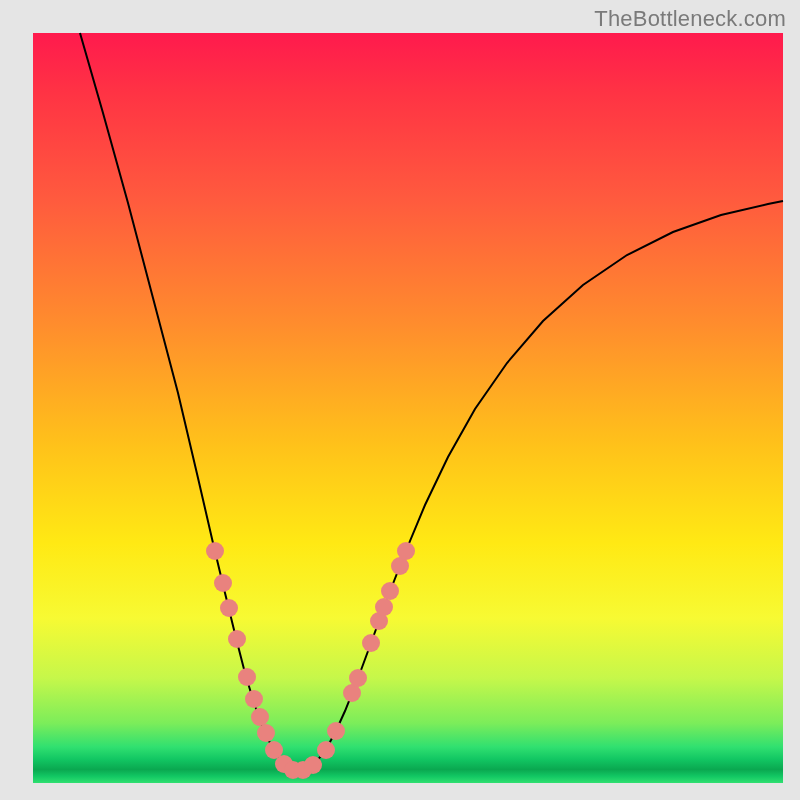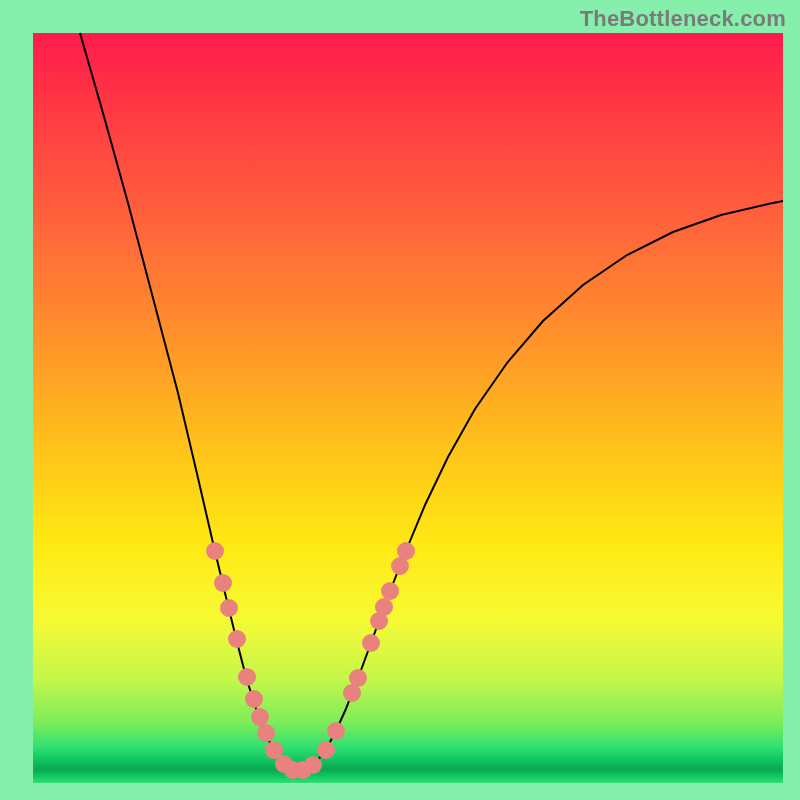--- a/index.html
+++ b/index.html
@@ -8,22 +8,21 @@
     width: 800px;
     height: 800px;
     background: #000;
     overflow: hidden;
     font-family: Arial, Helvetica, sans-serif;
   }
   .frame {
     position: relative;
     width: 800px;
     height: 800px;
-    background: #86efac;
-    font-weight: bold;
+    background: #e5e5e5;
   }
   .plot-area {
     position: absolute;
     left: 33px;
     top: 33px;
     width: 750px;
     height: 750px;
     
     background: linear-gradient(to bottom,
       #ff1a4d 0%,

